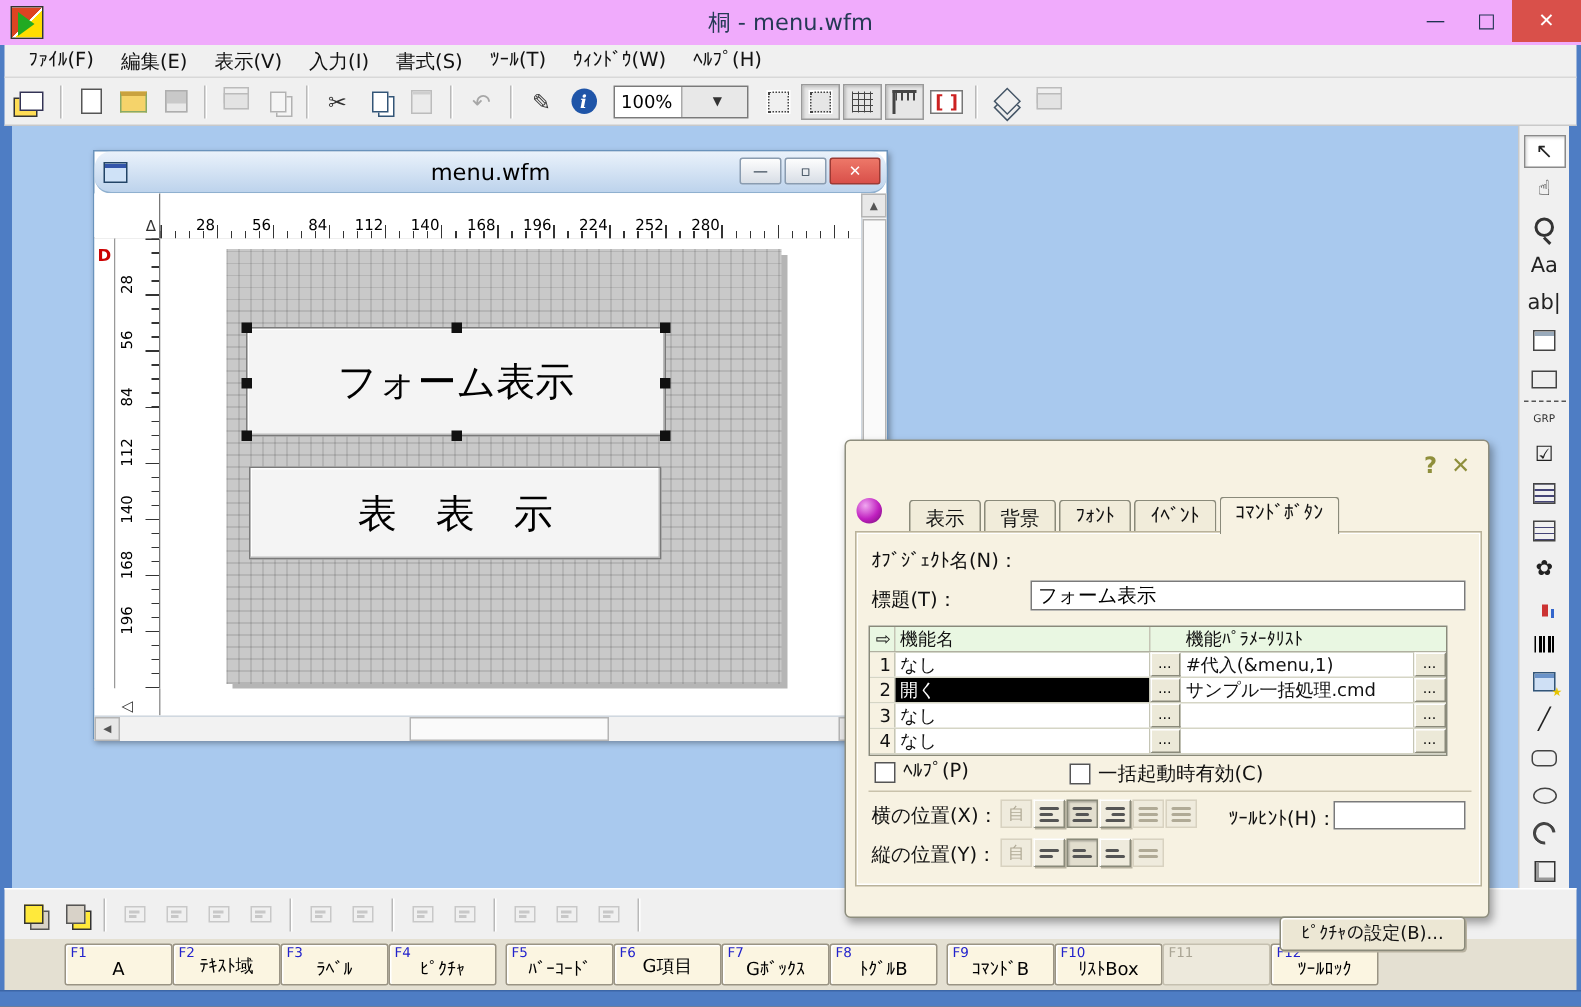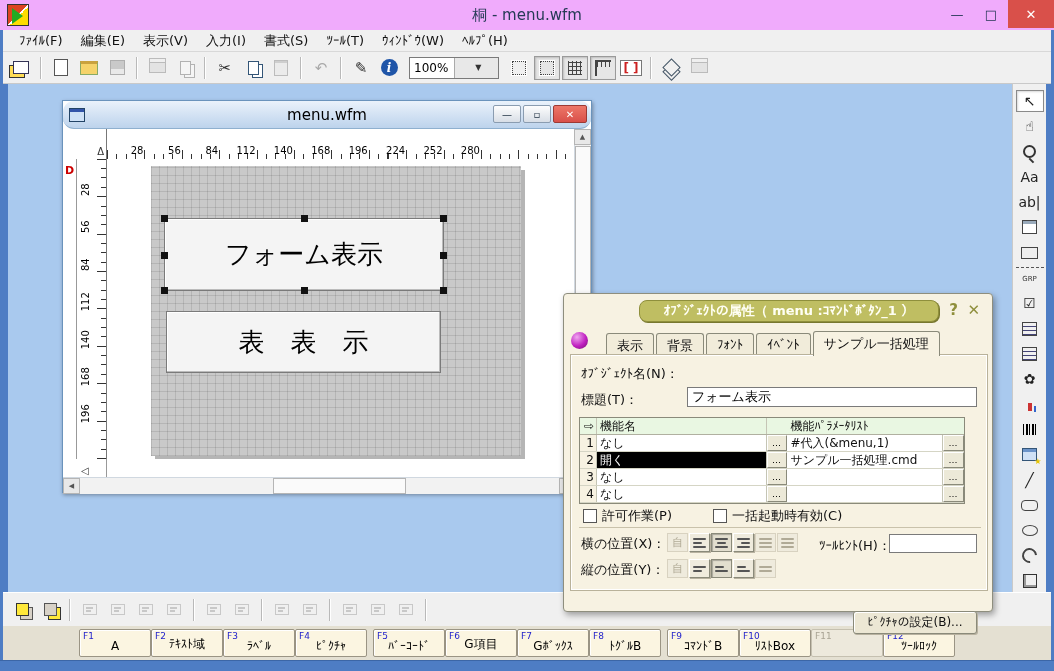--- a/index.html
+++ b/index.html
@@ -137,21 +137,21 @@
   .abtn.disabled i{background:#b0aa96;}
   .al-l i{align-self:flex-start;} .al-c i{align-self:center;} .al-r i{align-self:flex-end;}
   .bars{display:flex;flex-direction:column;gap:2px;width:13px;}
   #picbtn{position:absolute;left:282px;top:256px;width:124px;height:23px;background:#ECE7D4;border:1px solid #8a8a7a;border-radius:3px;box-shadow:inset 1px 1px 0 #fff,1px 1px 0 #b8b2a0;font-size:12px;display:flex;align-items:center;justify-content:center;}
   
   #btoolbar{position:absolute;left:3px;top:592px;width:1048px;height:34px;background:#F0F0F0;border-top:1px solid #fff;display:flex;align-items:center;padding-left:5px;}
   .sh-front::before{content:"";width:11px;height:11px;background:#FFE93B;border:1px solid #333;box-shadow:4px 4px 0 -1px #d8d2c8,4px 4px 0 0 #555;}
   .sh-back::before{content:"";width:11px;height:11px;background:#d8d2c8;border:1px solid #555;box-shadow:4px 4px 0 -1px #FFE93B,4px 4px 0 0 #333;}
   .sh-align::before{content:"";width:12px;height:9px;border:1px solid #888;background:linear-gradient(#888 0 0) 2px 2px/7px 2px no-repeat,linear-gradient(#888 0 0) 2px 5px/5px 2px no-repeat;}
   
-  #fkeybar{position:absolute;left:3px;top:626px;width:1048px;height:34px;background:#E4E0D2;display:flex;align-items:center;padding-left:76px;}
+  #fkeybar{position:absolute;left:3px;top:626px;width:1048px;height:34px;background:#E4E0D2;display:flex;align-items:center;padding-left:40px;}
   .fkey{width:72px;height:28px;background:#FBF5E1;border:1px solid #9a9484;border-radius:2px;position:relative;box-shadow:inset 1px 1px 0 #fff;margin-right:0;}
   .fkey .k{position:absolute;left:3px;top:1px;font-size:9px;color:#2222CC;}
   .fkey .l{position:absolute;left:0;right:0;bottom:3px;text-align:center;font-size:12px;color:#000;white-space:nowrap;}
   .fkey.disabled{background:#EDE9DC;box-shadow:none;border-color:#c5c0b0;}
   .fkey.disabled .k{color:#a9a494;}
   .fgap{width:6px;}
   #bluestrip{position:absolute;left:0;top:660px;width:1054px;height:11px;background:#4E7DC4;border-top:1px solid #3c66a6;}
 </style>
 </head>
 <body>
@@ -401,32 +401,31 @@
       <div id="vthumb"></div>
     </div>
     <div id="hscrollrow">
       <div class="sbtn" style="left:0;top:0;">◀</div>
       <div id="hthumb"></div>
       <div class="sbtn" style="right:0;top:0;">▶</div>
     </div>
   </div>
 
   <div id="dialog">
-    <div id="dlgbadge">ｵﾌﾞｼﾞｪｸﾄの属性（ menu :ｺﾏﾝﾄﾞﾎﾞﾀﾝ_1 ）</div>
     <div id="dlghelp">?</div>
     <div id="dlgclose">✕</div>
     <div id="sphere"></div>
 
     <div id="tabs">
 
     <div class="tab"><span>表示</span></div>
         <div class="tab"><span>背景</span></div>
         <div class="tab"><span>ﾌｫﾝﾄ</span></div>
         <div class="tab"><span>ｲﾍﾞﾝﾄ</span></div>
-        <div class="tab active"><span>サンプル一括処理</span></div>
+        <div class="tab active"><span>ｺﾏﾝﾄﾞﾎﾞﾀﾝ</span></div>
       </div>
 
     <div id="panel">
       <span class="flabel" style="left:10px;top:10px;">ｵﾌﾞｼﾞｪｸﾄ名(N)：</span>
       <span class="flabel" style="left:10px;top:36px;">標題(T)：</span>
       <div class="tinput" style="left:116px;top:32px;width:290px;height:20px;">フォーム表示</div>
 
       <div id="ftable">
         <div class="thead">
           <span class="tnum" style="background:#E9F7E2;">⇨</span>
@@ -465,21 +464,21 @@
               <span class="tnum">4</span>
               <span class="tname">なし</span>
               <span class="tmore">…</span>
               <span class="tparam"></span>
               <span class="tmore">…</span>
             </div>
           </div>
       </div>
 
       <div class="cb" style="left:12px;top:152px;">
-          <span>許可作業(P)</span>
+          <span>ﾍﾙﾌﾟ(P)</span>
         </div>
       <div class="cb" style="left:142px;top:152px;">
           <span>一括起動時有効(C)</span>
         </div>
       <div class="hrline" style="top:172px;"></div>
 
       <span class="flabel" style="left:10px;top:180px;">横の位置(X)：</span>
       <div class="abtn disabled" style="left:96px;top:178px;">自</div>
       <div class="abtn al-l" style="left:118px;top:178px;">
           <span class="bars">

